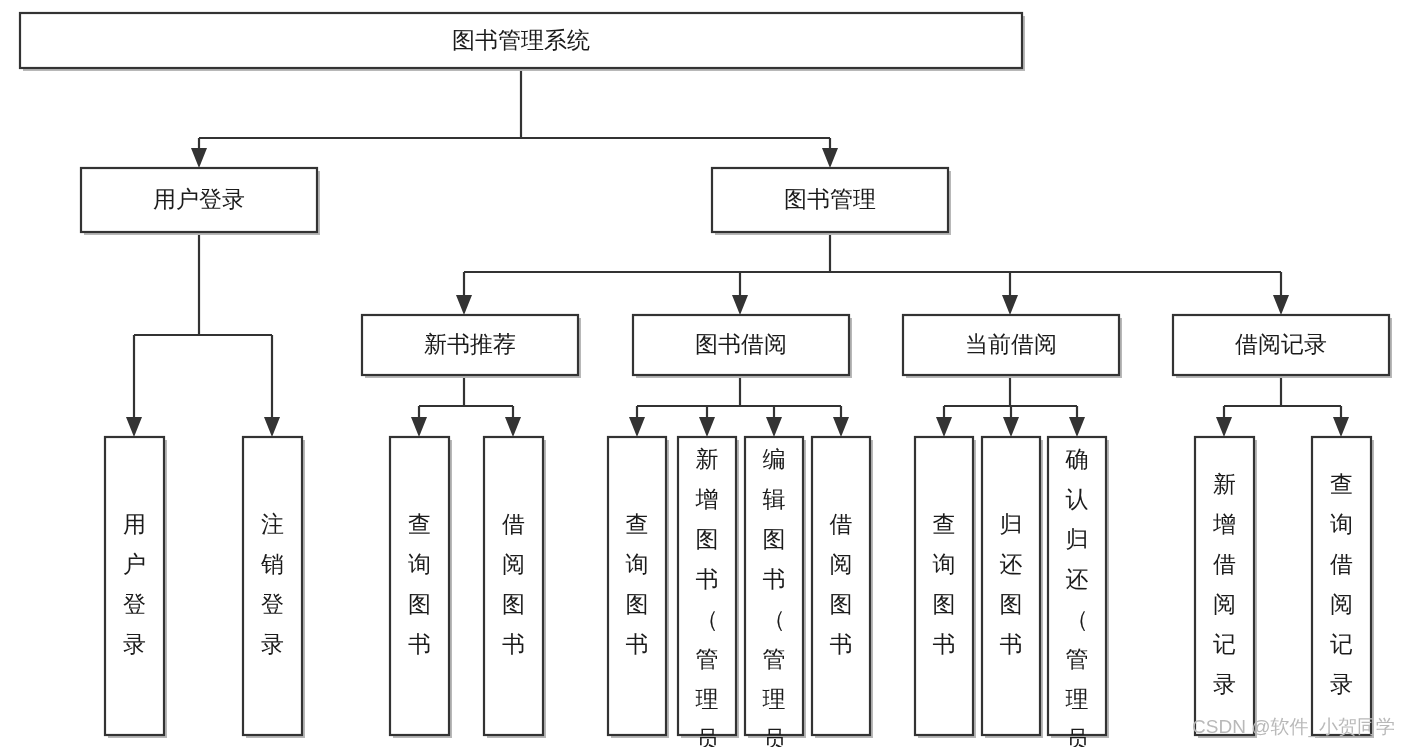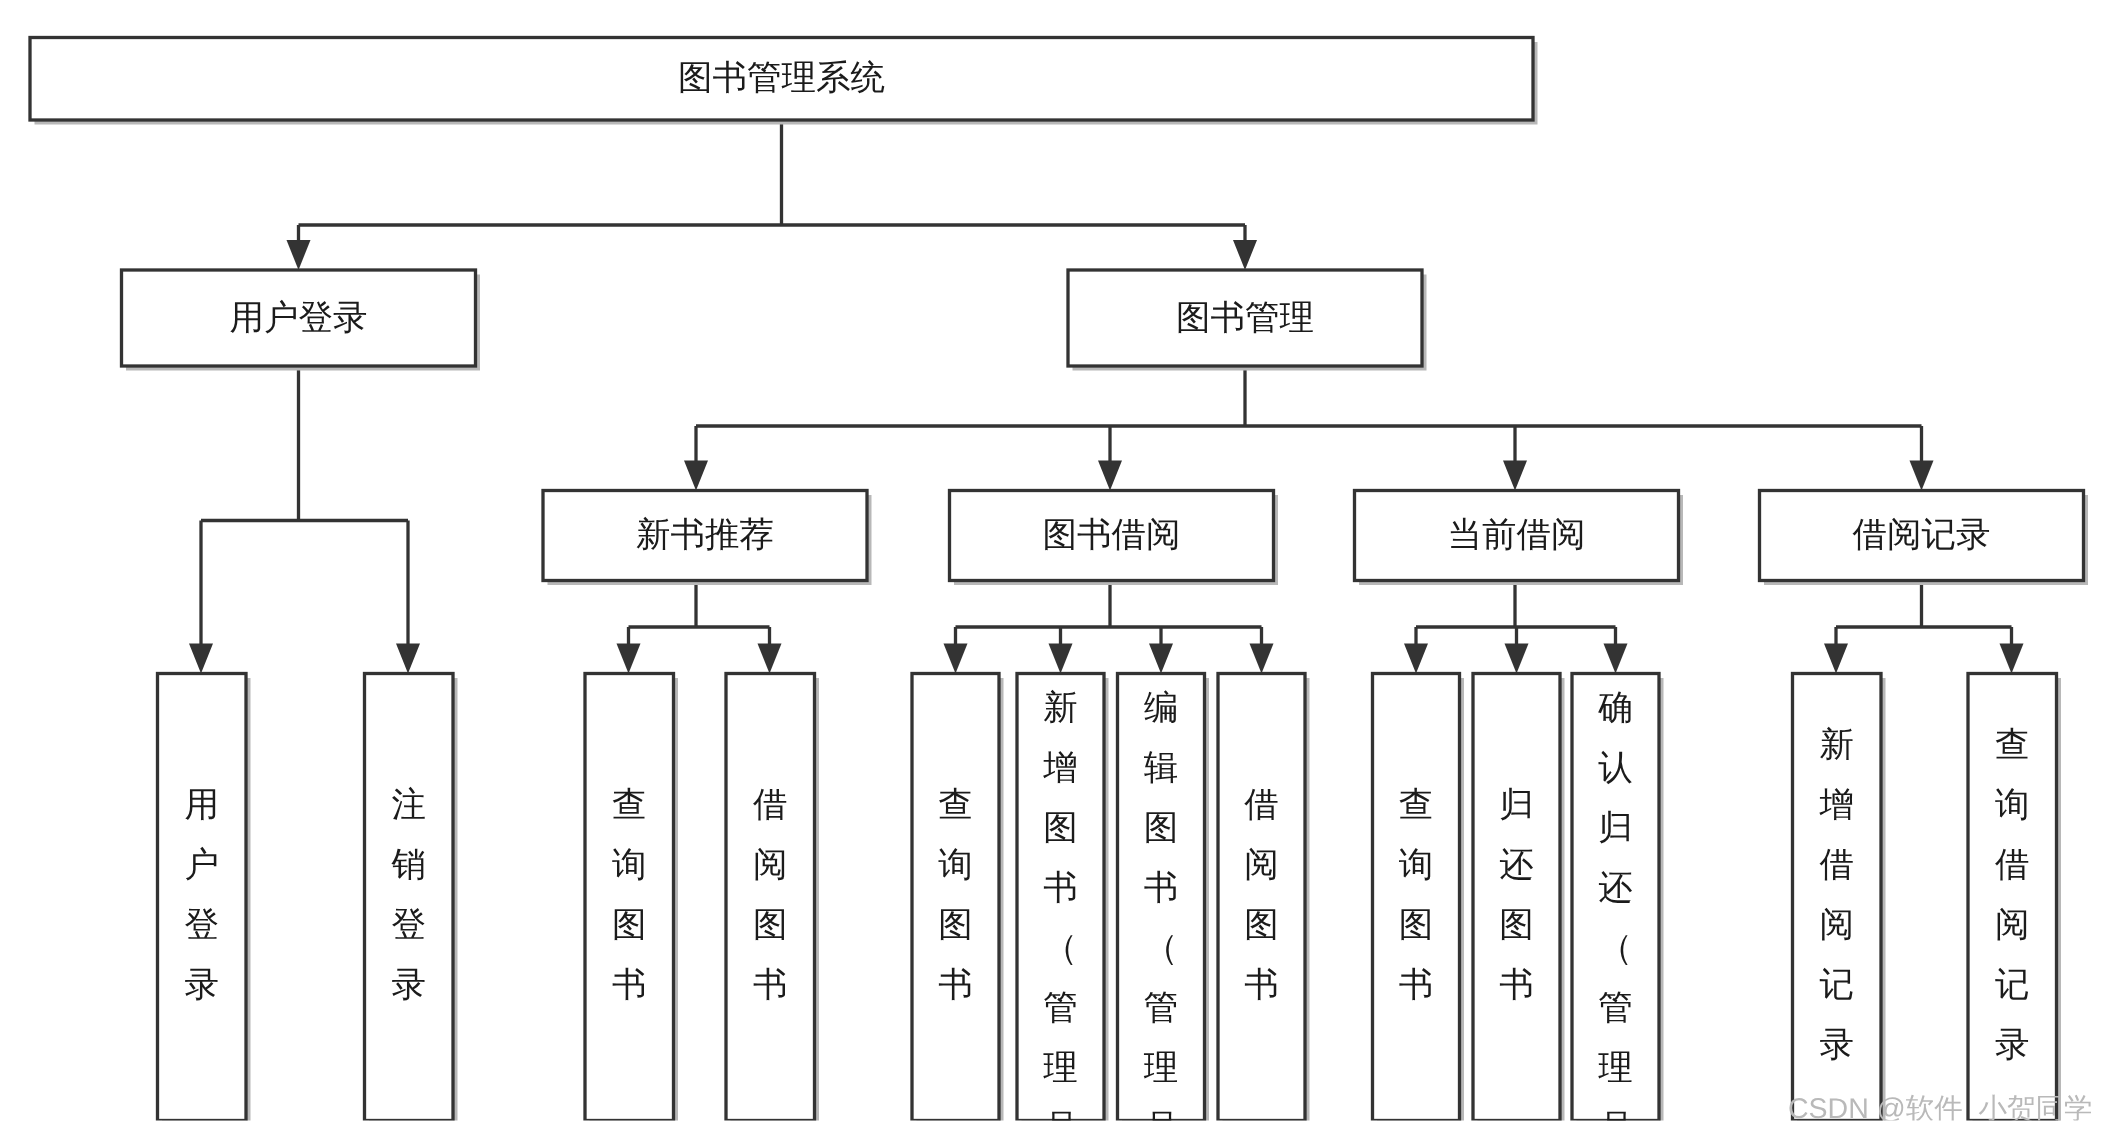--- a/index.html
+++ b/index.html
@@ -10,21 +10,21 @@
   body {
     width: 1405px;
     height: 747px;
     font-family: "Liberation Sans", "DejaVu Sans", sans-serif;
     overflow: hidden;
     position: relative;
   }
   #diagram-root {
     position: absolute;
     left: 0;
-    top: 12px;
+    top: 0;
     width: 1405px;
     height: 653px;
   }
   svg.tree {
     display: block;
     width: 1405px;
     height: 747px;
   }
   .node-box {
     fill: #ffffff;

